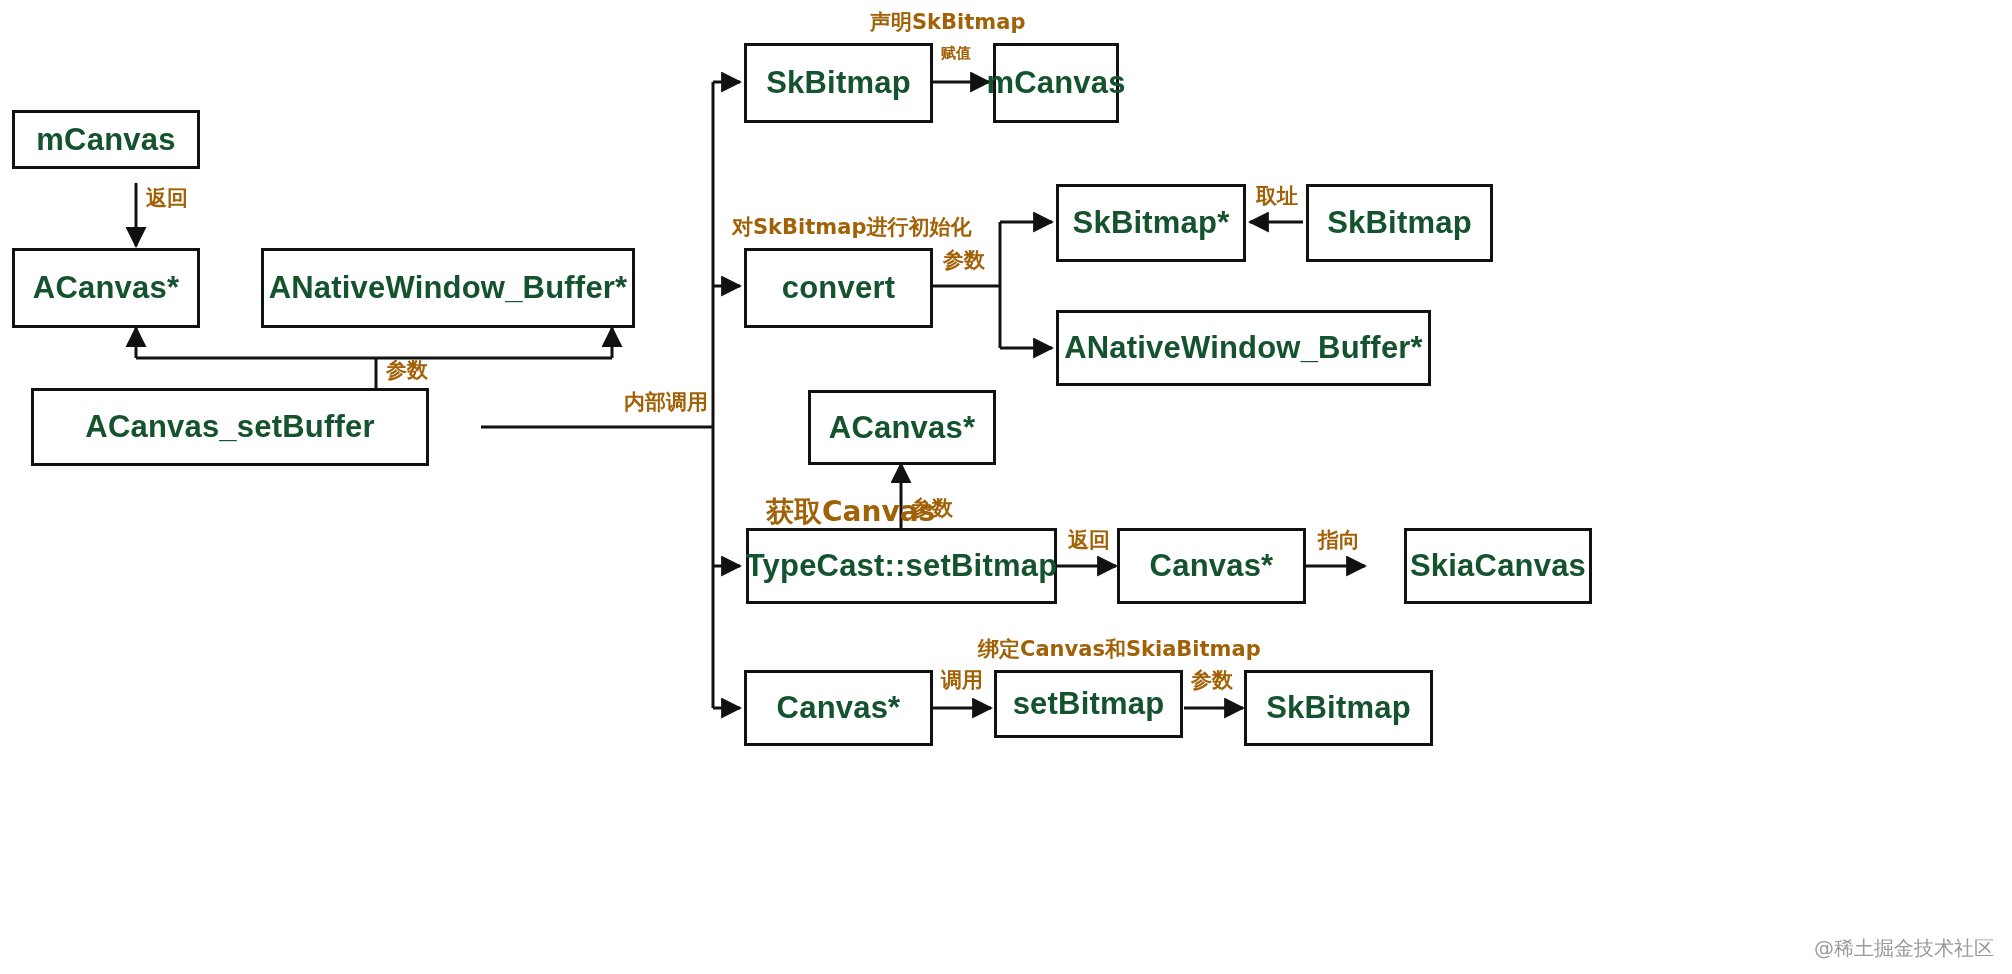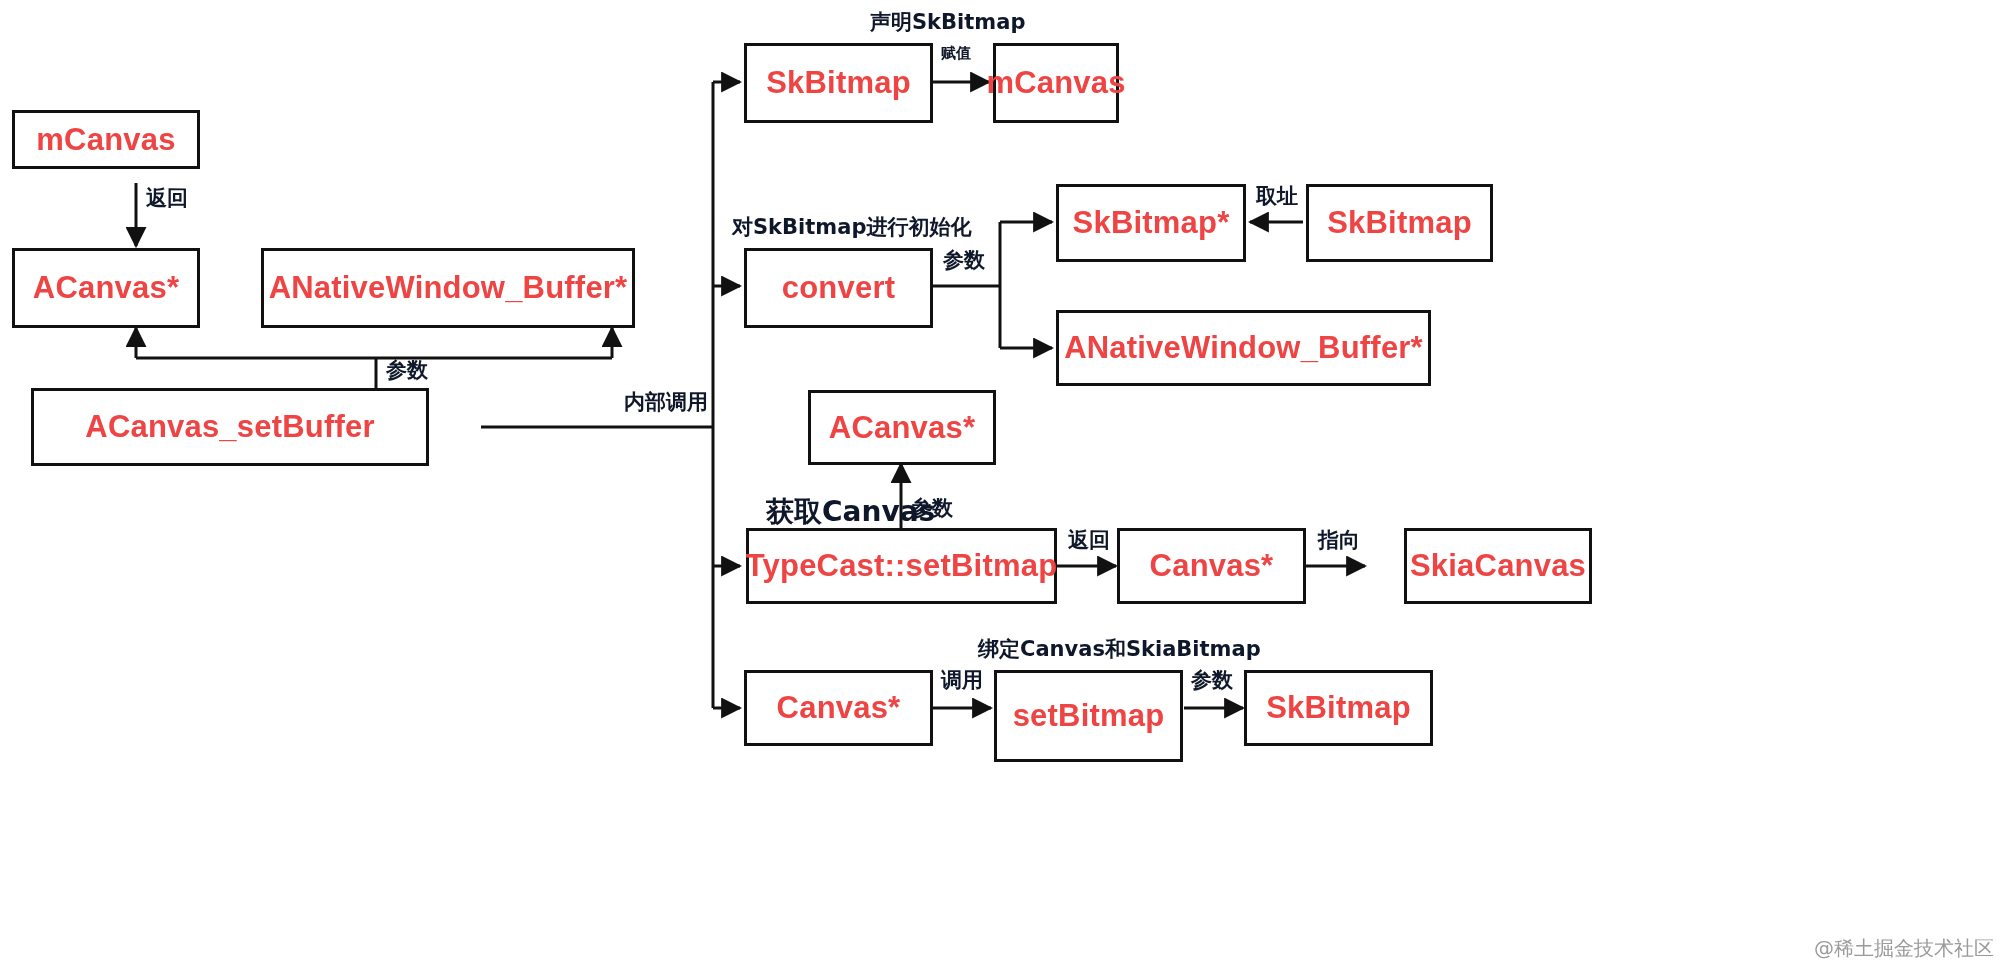--- a/index.html
+++ b/index.html
@@ -23,27 +23,27 @@
   }
   .node {
     position: absolute;
     box-sizing: border-box;
     border: 3px solid #111111;
     background: #ffffff;
     display: flex;
     align-items: center;
     justify-content: center;
     font-weight: bold;
-    color: #ef4444;
+    color: #14532d;
     letter-spacing: 0.2px;
     white-space: nowrap;
   }
   .edge-label {
     position: absolute;
-    color: #0f172a;
+    color: #a16207;
     font-weight: bold;
     white-space: nowrap;
     background: transparent;
     line-height: 1;
   }
   .edge-label.cn {
     font-family: "DejaVu Sans", "Liberation Sans", sans-serif;
     font-weight: bold;
   }
   .watermark {
@@ -156,21 +156,21 @@
   </div>
 
   <div class="node" style="left:1404px; top:528px; width:188px; height:76px; font-size:31px;">
     <span>SkiaCanvas</span>
   </div>
 
   <div class="node" style="left:744px; top:670px; width:189px; height:76px; font-size:31px;">
     <span>Canvas*</span>
   </div>
 
-  <div class="node" style="left:994px; top:670px; width:189px; height:92px; font-size:31px;">
+  <div class="node" style="left:994px; top:670px; width:189px; height:68px; font-size:31px;">
     <span>setBitmap</span>
   </div>
 
   <div class="node" style="left:1244px; top:670px; width:189px; height:76px; font-size:31px;">
     <span>SkBitmap</span>
   </div>
 
   <div class="edge-label cn" style="left:146px; top:188px; font-size:21px;">返回</div>
 
   <div class="edge-label cn" style="left:386px; top:360px; font-size:21px;">参数</div>

